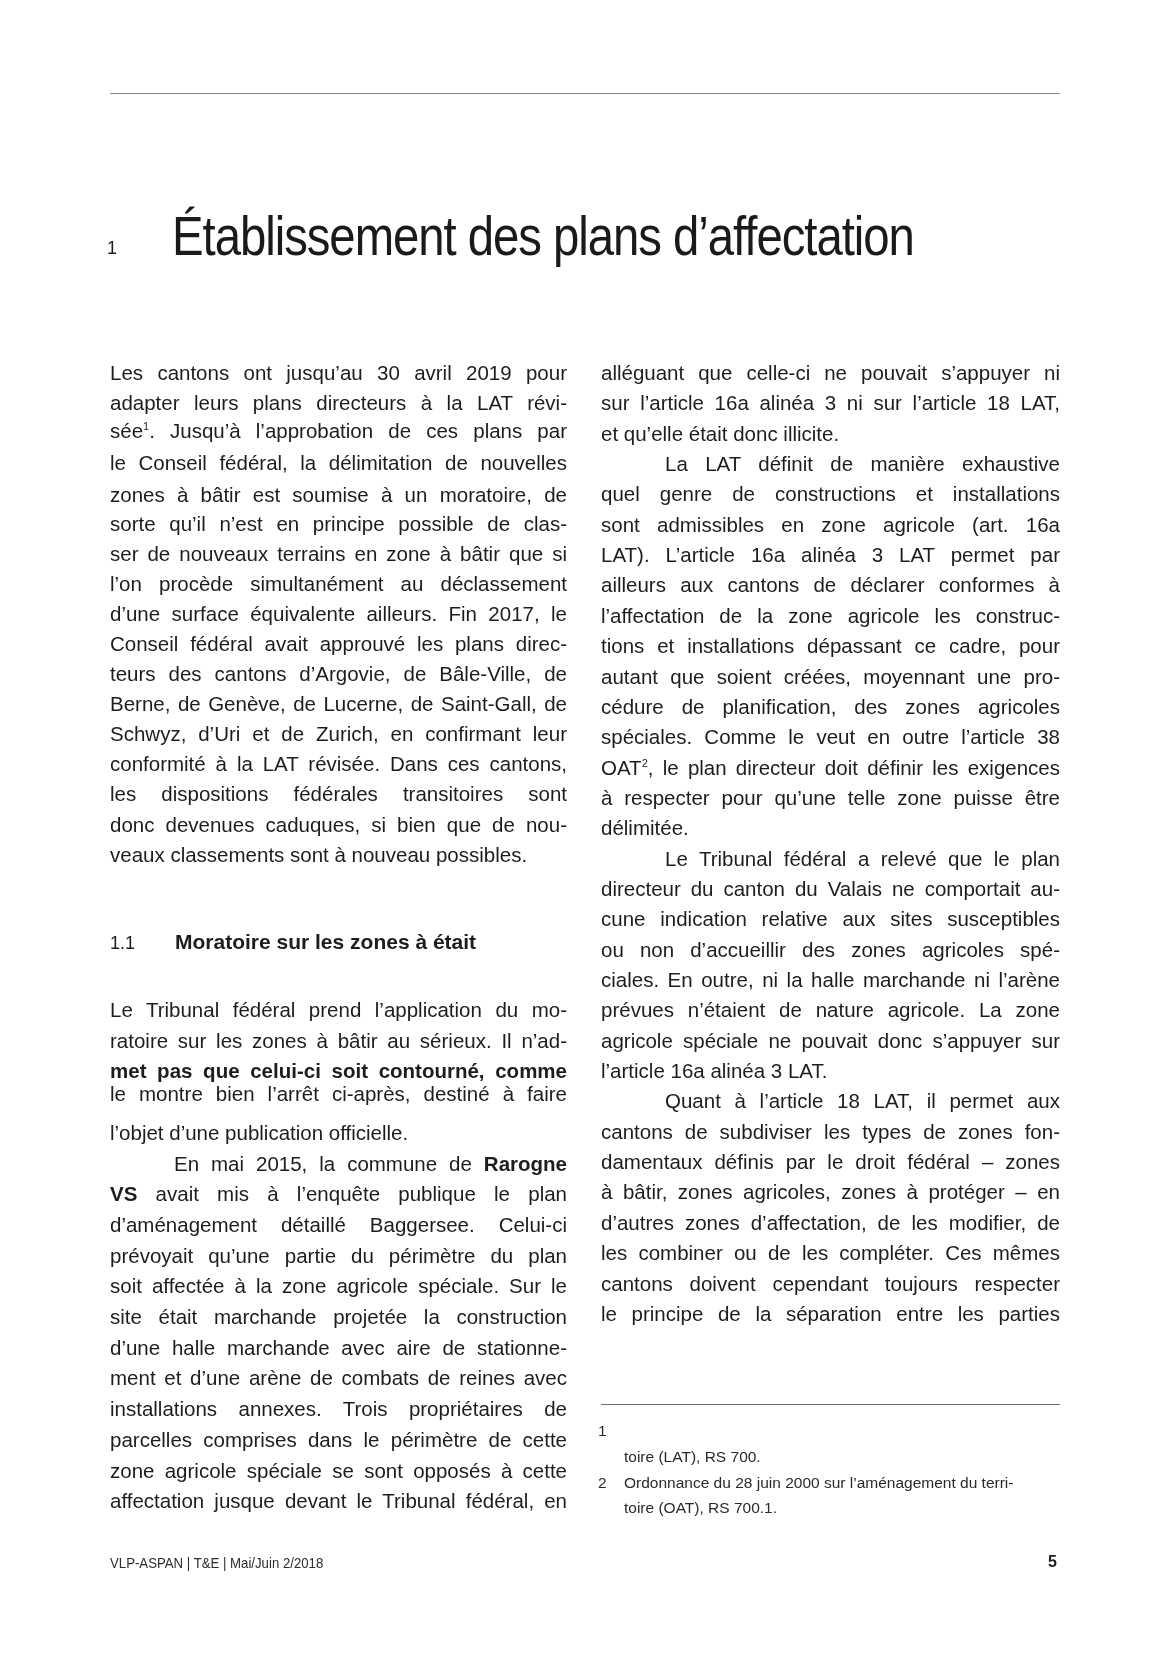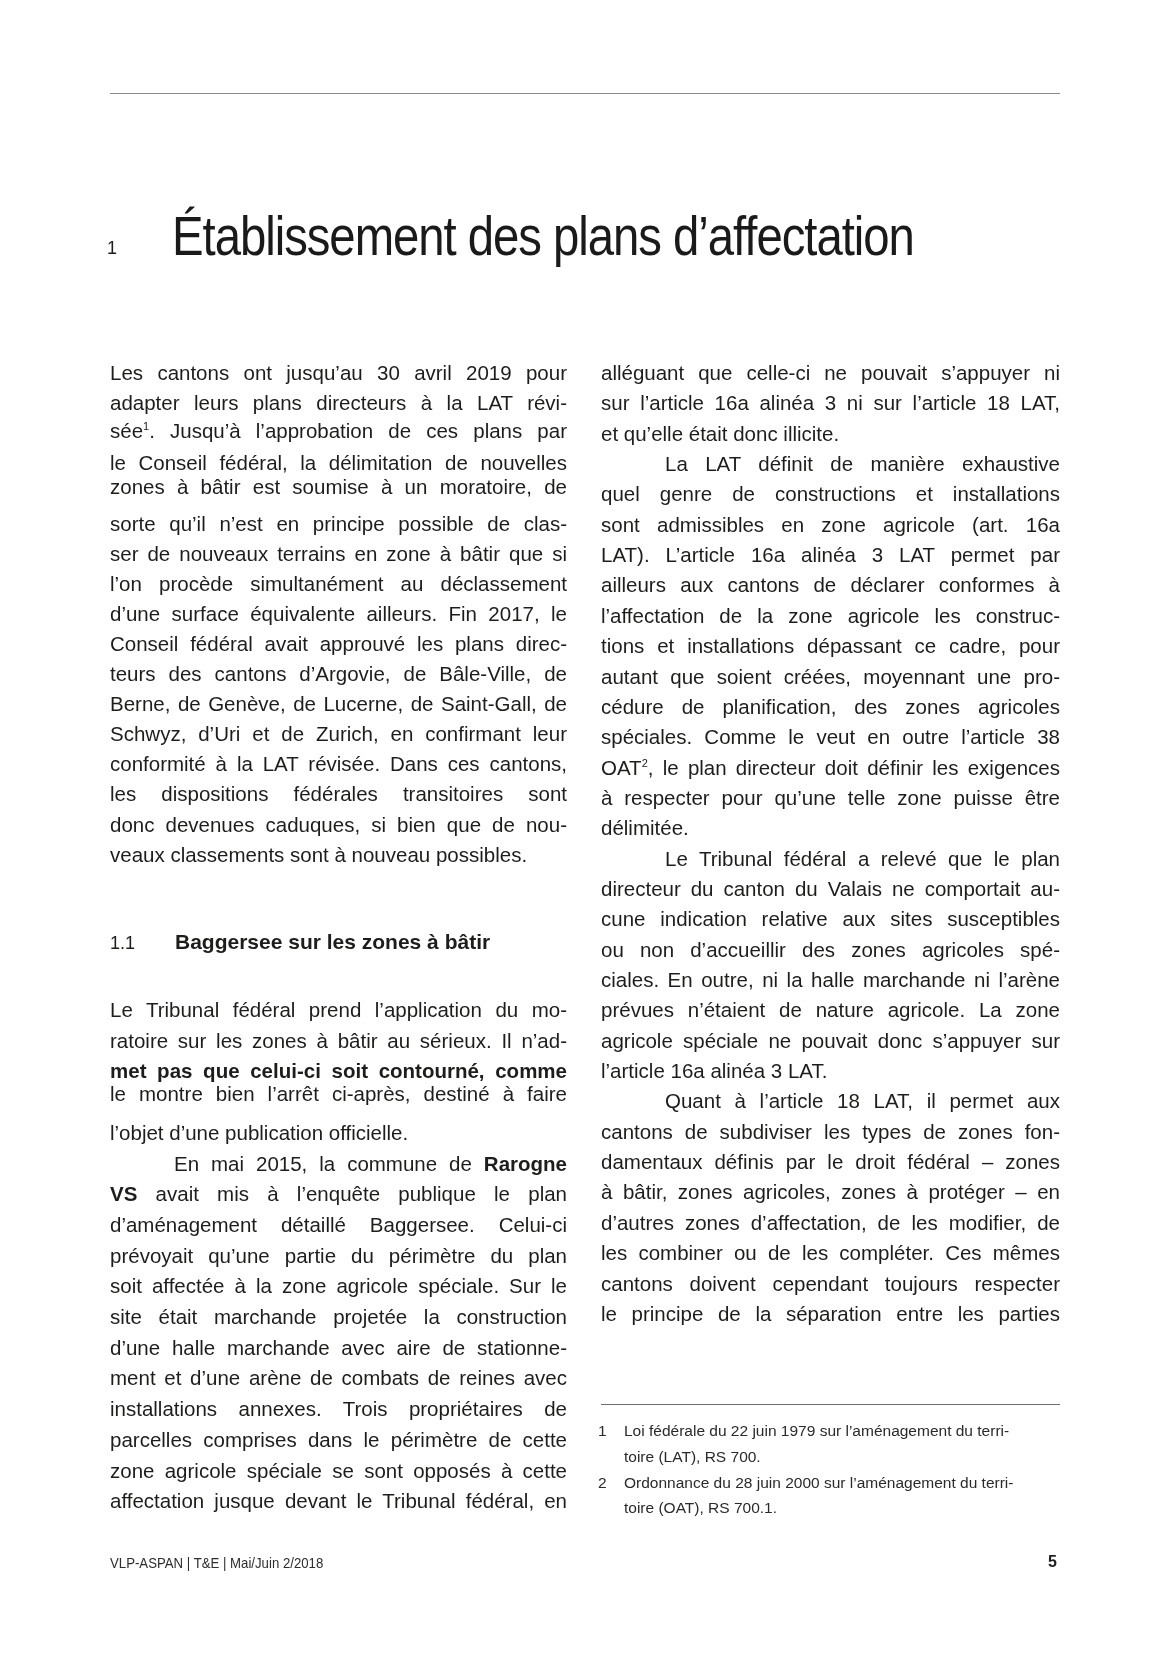--- a/index.html
+++ b/index.html
@@ -35,37 +35,37 @@
 <div class="rule-top"></div>
 
 <div class="chapter-num">1</div>
 <div class="chapter-title">Établissement des plans d’affectation</div>
 
 <div class="col left" id="left-intro" style="top:358px;">
     <div class="line " style="top: 0px;">Les cantons ont jusqu’au 30 avril 2019 pour</div>
     <div class="line " style="top: 30.1px;">adapter leurs plans directeurs à la LAT révi-</div>
     <div class="line " style="top: 58px;"><span>sée</span><sup>1</sup><span>. Jusqu’à l’approbation de ces plans par</span></div>
     <div class="line " style="top: 90.3px;">le Conseil fédéral, la délimitation de nouvelles</div>
-    <div class="line " style="top: 114px;">zones à bâtir est soumise à un moratoire, de</div>
+    <div class="line " style="top: 122px;">zones à bâtir est soumise à un moratoire, de</div>
     <div class="line " style="top: 150.5px;">sorte qu’il n’est en principe possible de clas-</div>
     <div class="line " style="top: 180.6px;">ser de nouveaux terrains en zone à bâtir que si</div>
     <div class="line " style="top: 210.7px;">l’on procède simultanément au déclassement</div>
     <div class="line " style="top: 240.8px;">d’une surface équivalente ailleurs. Fin 2017, le</div>
     <div class="line " style="top: 270.9px;">Conseil fédéral avait approuvé les plans direc-</div>
     <div class="line " style="top: 301px;">teurs des cantons d’Argovie, de Bâle-Ville, de</div>
     <div class="line " style="top: 331.1px;">Berne, de Genève, de Lucerne, de Saint-Gall, de</div>
     <div class="line " style="top: 361.2px;">Schwyz, d’Uri et de Zurich, en confirmant leur</div>
     <div class="line " style="top: 391.3px;">conformité à la LAT révisée. Dans ces cantons,</div>
     <div class="line " style="top: 421.4px;">les dispositions fédérales transitoires sont</div>
     <div class="line " style="top: 451.5px;">donc devenues caduques, si bien que de nou-</div>
     <div class="line last" style="top: 481.6px;">veaux classements sont à nouveau possibles.</div>
   </div>
 
 <div class="sec-num">1.1</div>
-<div class="sec-title">Baggersee sur les zones à bâtir</div>
+<div class="sec-title">Moratoire sur les zones à était</div>
 
 <div class="col left" id="left-section" style="top:995px;">
     <div class="line " style="top: 0px;">Le Tribunal fédéral prend l’application du mo-</div>
     <div class="line " style="top: 30.7px;">ratoire sur les zones à bâtir au sérieux. Il n’ad-</div>
     <div class="line " style="top: 61.4px; font-weight: bold;">met pas que celui-ci soit contourné, comme</div>
     <div class="line " style="top: 84px;">le montre bien l’arrêt ci-après, destiné à faire</div>
     <div class="line last" style="top: 122.8px;">l’objet d’une publication officielle.</div>
     <div class="line indent" style="top: 153.5px;"><span>En mai 2015, la commune de </span><span class="b">Rarogne</span></div>
     <div class="line " style="top: 184.2px;"><span class="b">VS</span><span> avait mis à l’enquête publique le plan</span></div>
     <div class="line " style="top: 214.9px;">d’aménagement détaillé Baggersee. Celui-ci</div>
@@ -112,21 +112,20 @@
     <div class="line " style="top: 849.8px;">d’autres zones d’affectation, de les modifier, de</div>
     <div class="line " style="top: 880.15px;">les combiner ou de les compléter. Ces mêmes</div>
     <div class="line " style="top: 910.5px;">cantons doivent cependant toujours respecter</div>
     <div class="line " style="top: 940.85px;">le principe de la séparation entre les parties</div>
   </div>
 
 <div class="fn-rule"></div>
 <div class="fn" id="footnotes" style="top:1418px;">
     <div class="fn-line" style="top: 0px;">
       <span class="n">1</span>
-      <span class="t">Loi fédérale du 22 juin 1979 sur l’aménagement du terri-</span>
     </div>
     <div class="fn-line" style="top: 25.8px;">
       <span class="t">toire (LAT), RS 700.</span>
     </div>
     <div class="fn-line" style="top: 51.6px;">
       <span class="n">2</span>
       <span class="t">Ordonnance du 28 juin 2000 sur l’aménagement du terri-</span>
     </div>
     <div class="fn-line" style="top: 77.4px;">
       <span class="t">toire (OAT), RS 700.1.</span>

